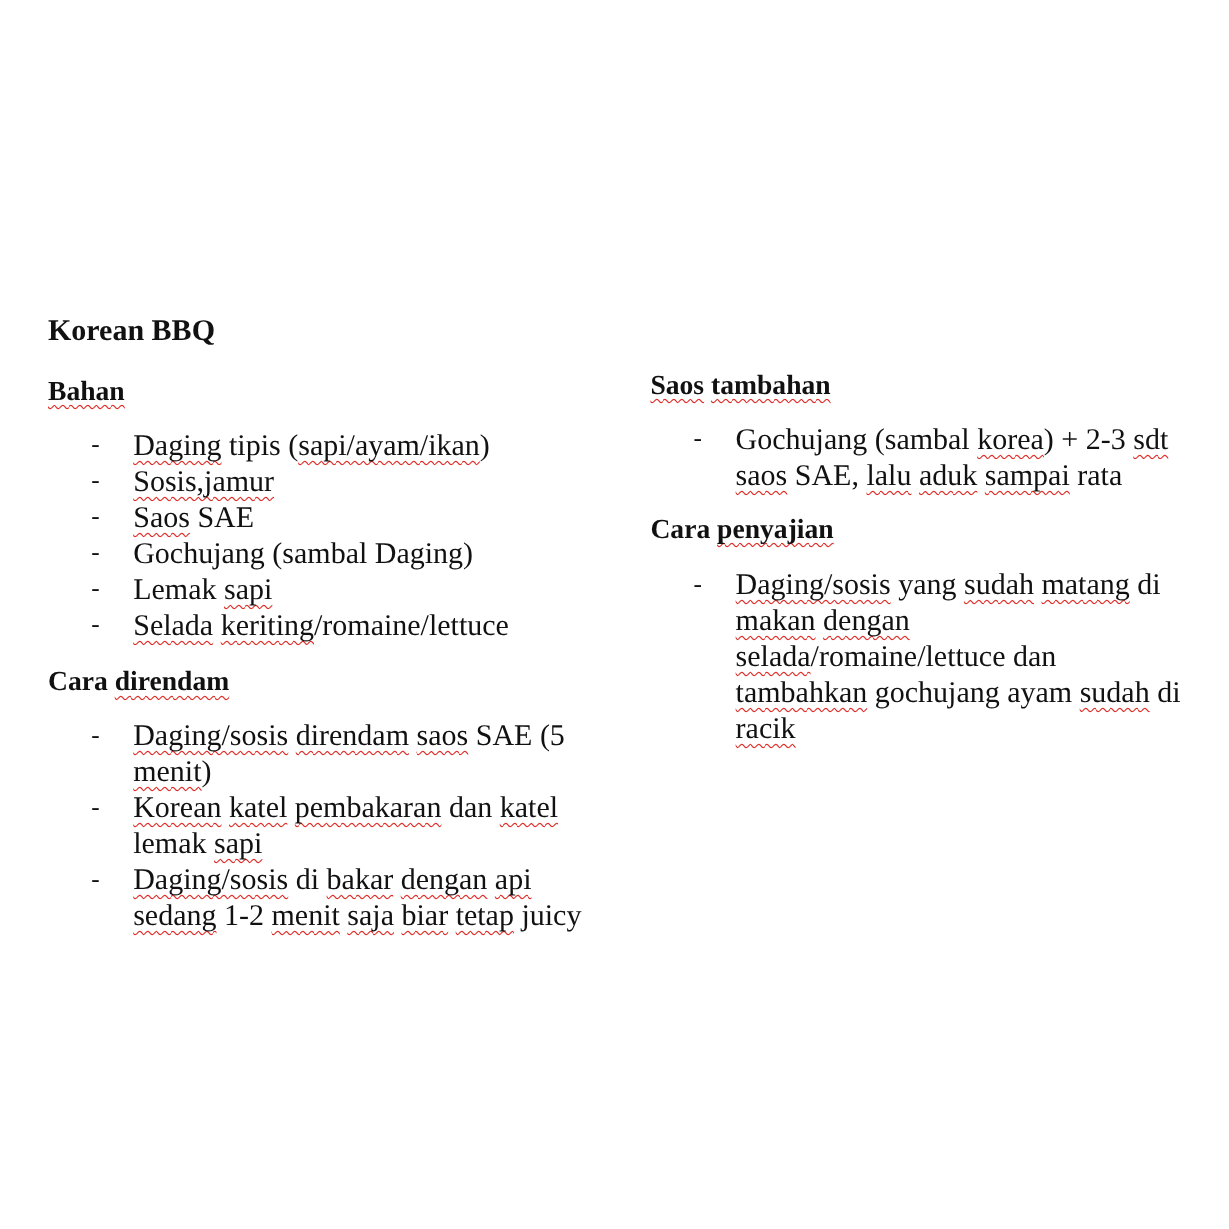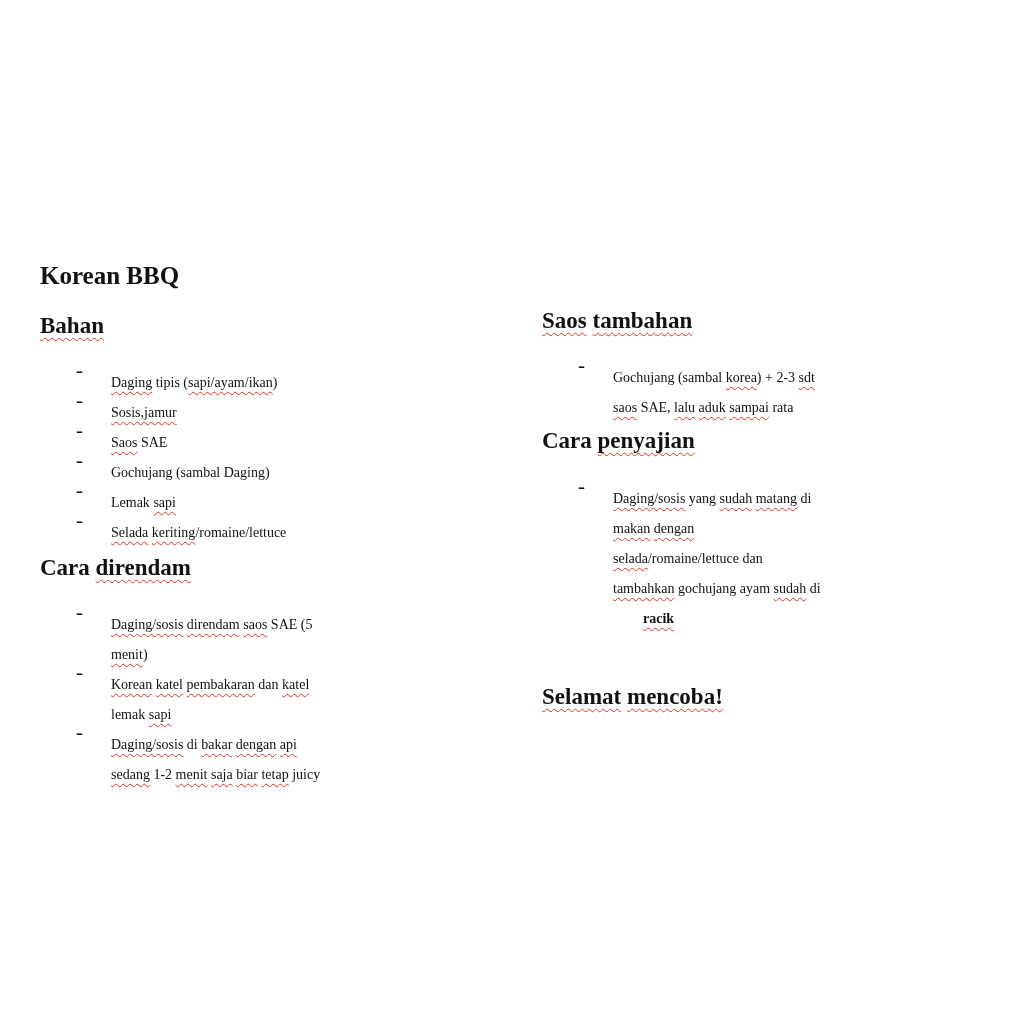--- a/index.html
+++ b/index.html
@@ -1,21 +1,21 @@
 <!DOCTYPE html>
 <html><head>
 <meta charset="utf-8">
 <style>
   html, body { margin: 0; padding: 0; background: #ffffff; }
   body { width: 1024px; height: 1024px; position: relative; overflow: hidden;
          font-family: "Liberation Serif", "DejaVu Serif", serif; color: #111111; }
   .abs { position: absolute; white-space: nowrap; }
   .title { font-size: 25px; font-weight: bold; }
   .h { font-size: 23px; font-weight: bold; }
-  .t { font-size: 14px; margin-top: 17px; }
+  .t { font-size: 25px; }
   .dash { position: absolute; font-size: 21px; }
   .sq { text-decoration: underline wavy #e0302a; text-decoration-thickness: 1px;
         text-underline-offset: 4px; text-decoration-skip-ink: none; }
   .closing { font-size: 23px; font-weight: bold; }
 </style>
 </head>
 <body>
 
 <div style="position:absolute;left:0;top:0;width:904px;height:1024px;">
 
@@ -26,21 +26,20 @@
 
   <div class="abs h" style="left:40px;top:555px;"><span>Cara </span><span class="sq">direndam</span></div>
   <div></div>
 
   <div class="abs h" style="left:542px;top:308px;"><span class="sq">Saos</span><span> </span><span class="sq">tambahan</span></div>
   <div></div>
 
   <div class="abs h" style="left:542px;top:428px;"><span>Cara </span><span class="sq">penyajian</span></div>
   <div></div>
 
-  <div class="abs closing" style="left:542px;top:684px;"><span class="sq">Selamat</span><span> </span><span class="sq">mencoba!</span></div>
 </div>
 
 <div class="dash" style="left: 76px; top: 358px;">-</div>
 <div class="abs t" style="left: 111px; top: 358px;"><span class="sq">Daging</span><span> tipis (</span><span class="sq">sapi/ayam/ikan</span><span>)</span></div>
 <div class="dash" style="left: 76px; top: 388px;">-</div>
 <div class="abs t" style="left: 111px; top: 388px;"><span class="sq">Sosis,jamur</span></div>
 <div class="dash" style="left: 76px; top: 418px;">-</div>
 <div class="abs t" style="left: 111px; top: 418px;"><span class="sq">Saos</span><span> SAE</span></div>
 <div class="dash" style="left: 76px; top: 448px;">-</div>
 <div class="abs t" style="left: 111px; top: 448px;"><span>Gochujang (sambal Daging)</span></div>
@@ -58,13 +57,13 @@
 <div class="abs t" style="left: 111px; top: 720px;"><span class="sq">Daging/sosis</span><span> di </span><span class="sq">bakar</span><span> </span><span class="sq">dengan</span><span> </span><span class="sq">api</span></div>
 <div class="abs t" style="left: 111px; top: 750px;"><span class="sq">sedang</span><span> 1-2 </span><span class="sq">menit</span><span> </span><span class="sq">saja</span><span> </span><span class="sq">biar</span><span> </span><span class="sq">tetap</span><span> juicy</span></div>
 <div class="dash" style="left: 578px; top: 353px;">-</div>
 <div class="abs t" style="left: 613px; top: 353px;"><span>Gochujang (sambal </span><span class="sq">korea</span><span>) + 2-3 </span><span class="sq">sdt</span></div>
 <div class="abs t" style="left: 613px; top: 383px;"><span class="sq">saos</span><span> SAE, </span><span class="sq">lalu</span><span> </span><span class="sq">aduk</span><span> </span><span class="sq">sampai</span><span> rata</span></div>
 <div class="dash" style="left: 578px; top: 474px;">-</div>
 <div class="abs t" style="left: 613px; top: 474px;"><span class="sq">Daging/sosis</span><span> yang </span><span class="sq">sudah</span><span> </span><span class="sq">matang</span><span> di</span></div>
 <div class="abs t" style="left: 613px; top: 504px;"><span class="sq">makan</span><span> </span><span class="sq">dengan</span></div>
 <div class="abs t" style="left: 613px; top: 534px;"><span class="sq">selada</span><span>/romaine/lettuce dan</span></div>
 <div class="abs t" style="left: 613px; top: 564px;"><span class="sq">tambahkan</span><span> gochujang ayam </span><span class="sq">sudah</span><span> di</span></div>
-<div class="abs t" style="left: 643px; top: 594px; font-weight: bold;"><span class="sq">racik</span></div>
+<div class="abs t" style="left: 613px; top: 594px;"><span class="sq">racik</span></div>
 
 </body></html>

